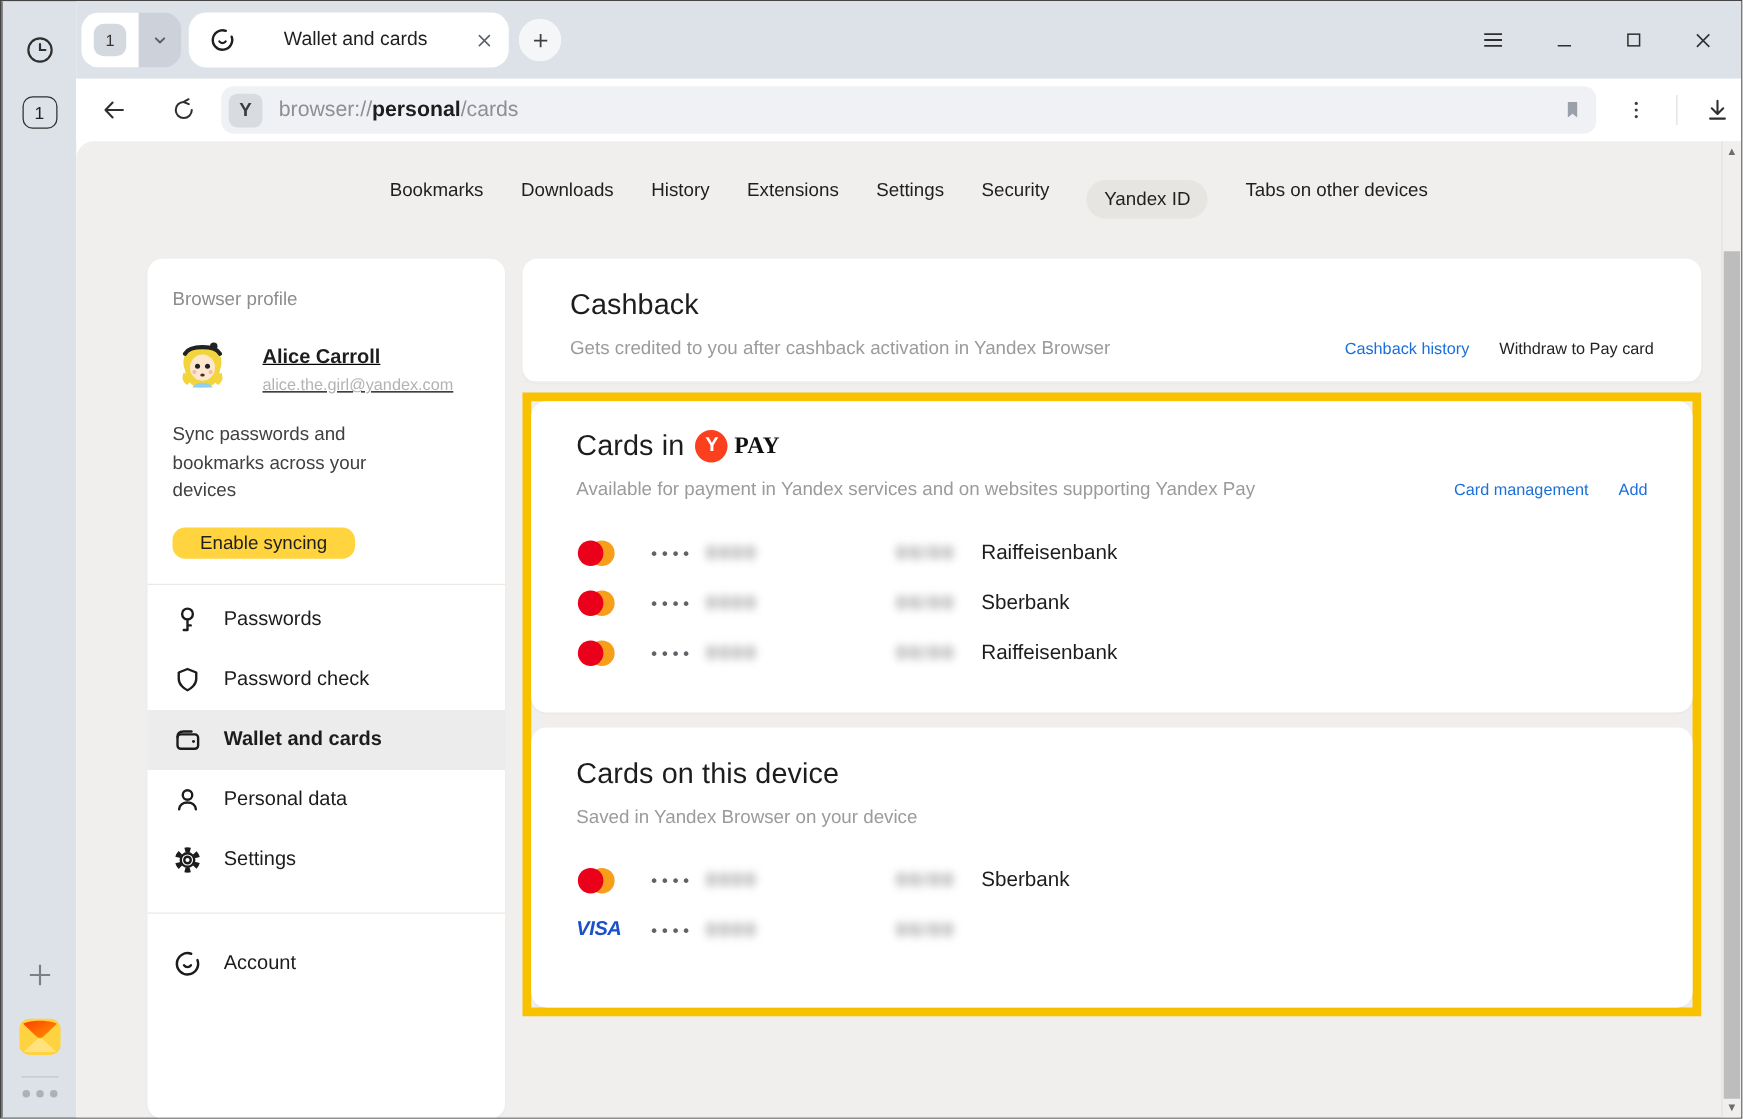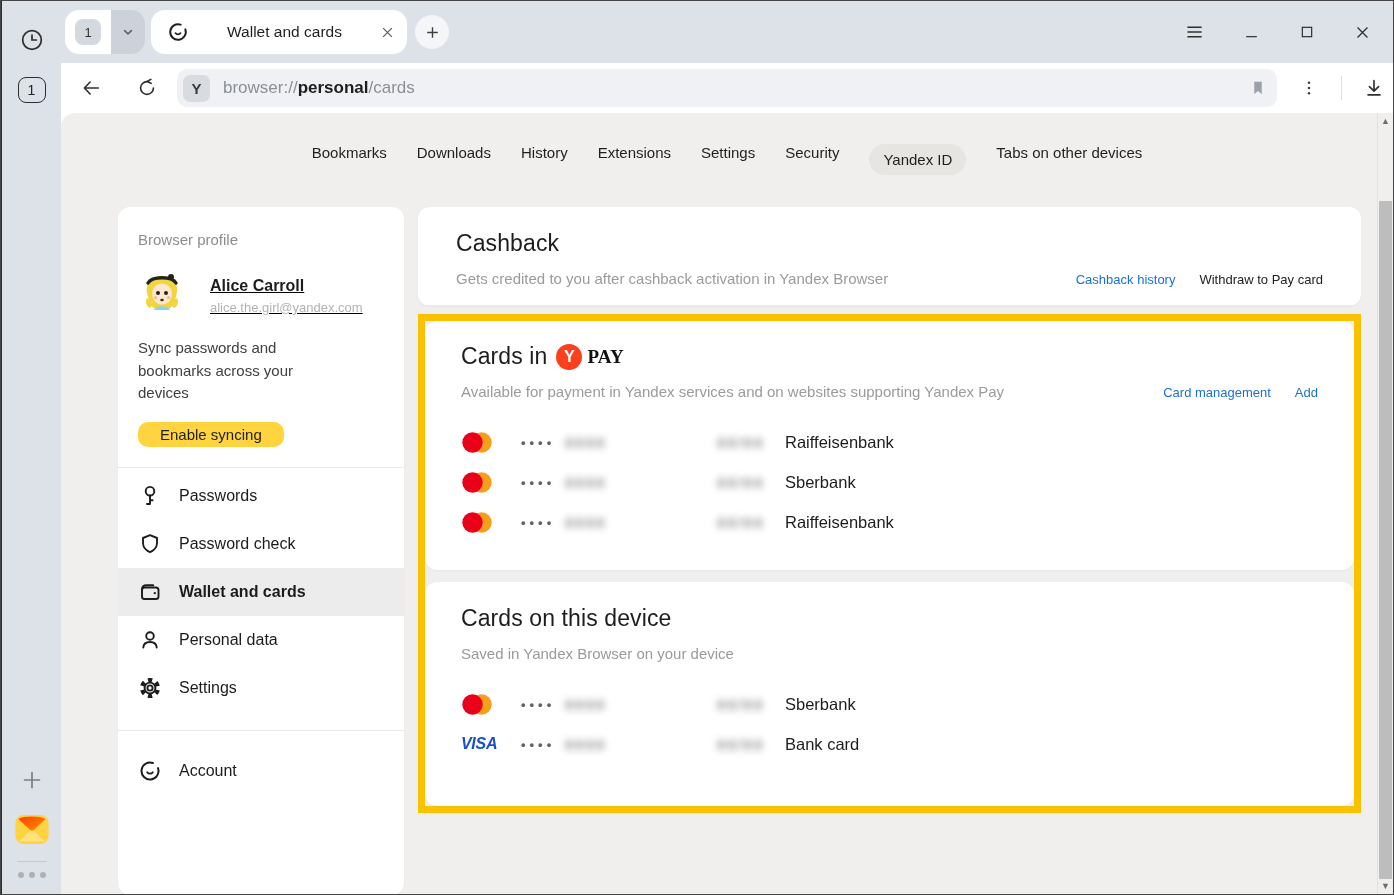--- a/index.html
+++ b/index.html
@@ -443,21 +443,20 @@
                   <span class="mask">••••</span>
                   <span class="blurred">0000</span>
                   <span class="blurred">00/00</span>
                   <span class="bank">Sberbank</span>
                 </div>
                 <div class="card-row">
                   <span class="brand visa-logo">VISA</span>
                   <span class="mask">••••</span>
                   <span class="blurred">0000</span>
                   <span class="blurred">00/00</span>
-                  <span class="bank">Bank card</span>
                 </div>
               </div>
             </div>
 
           </div>
         </div>
       </div>
 
       <div class="scrollbar">
         <div class="sb-arrow">▲</div>

